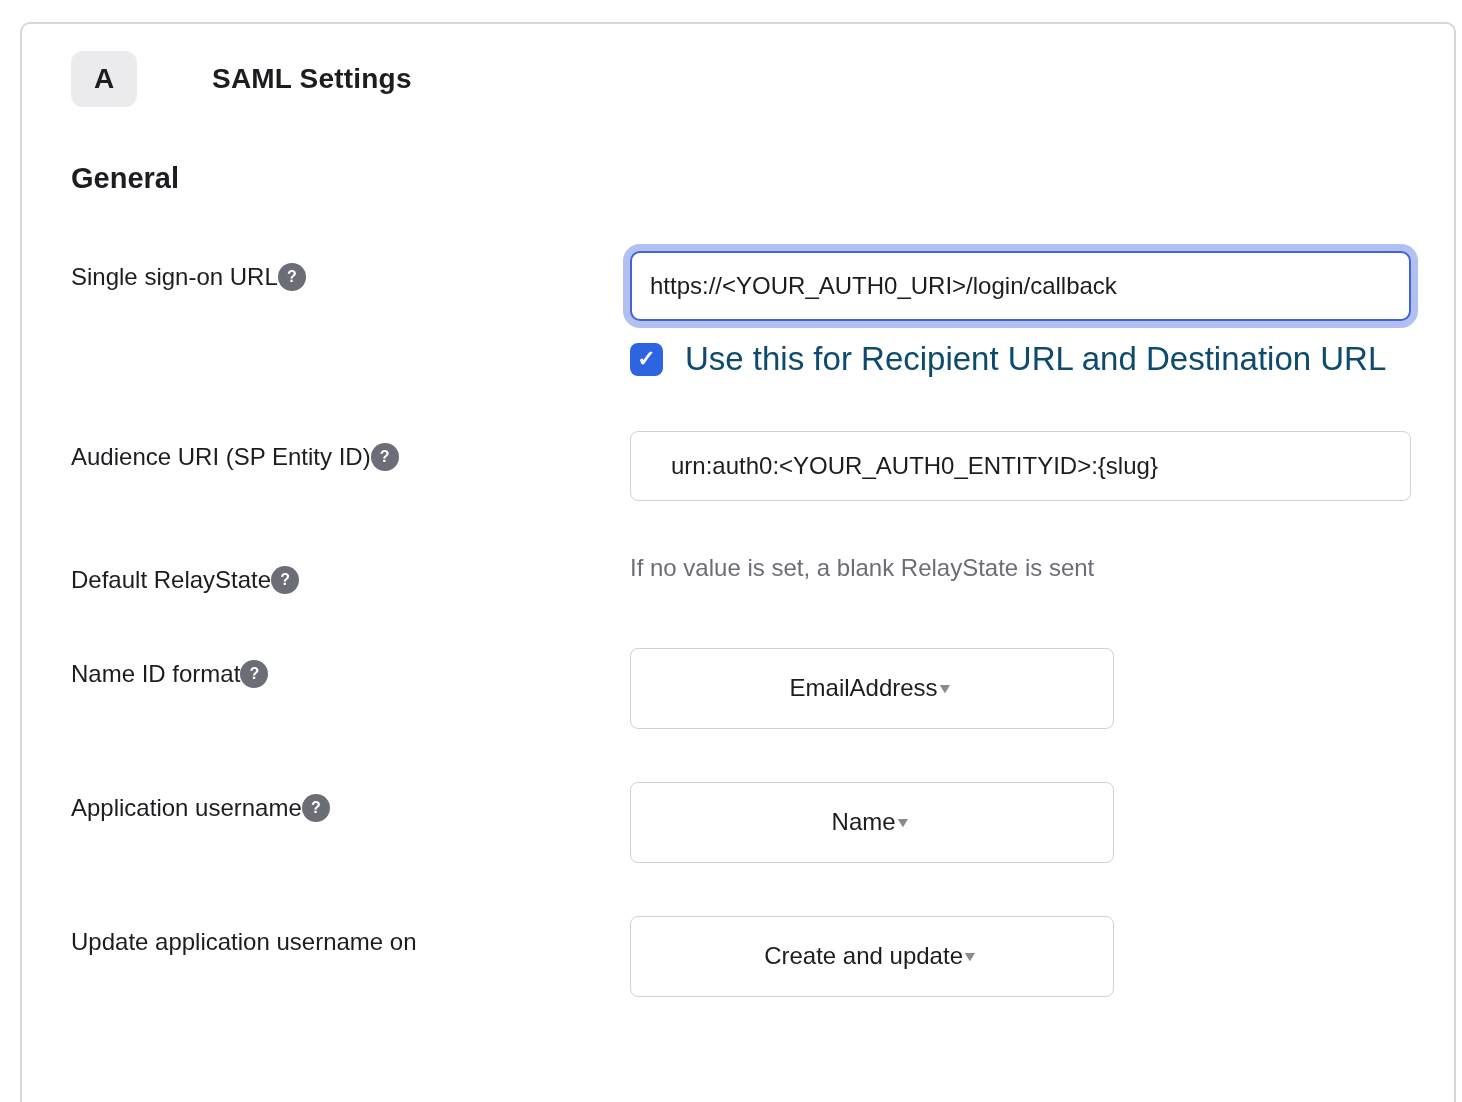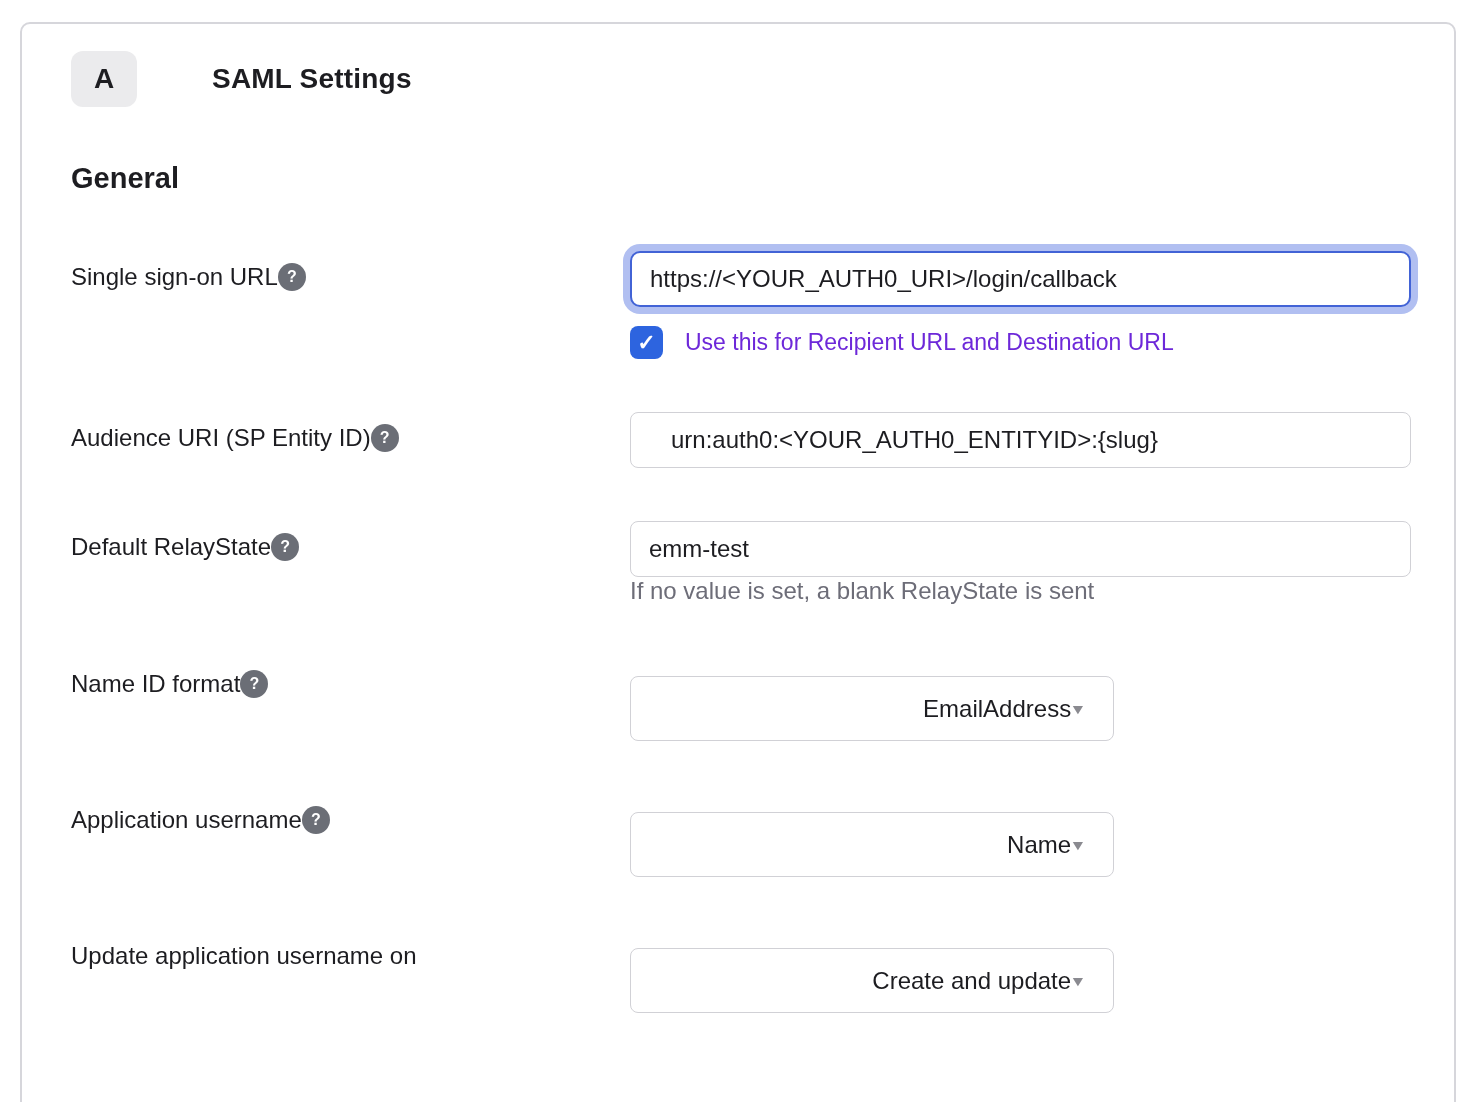--- a/index.html
+++ b/index.html
@@ -69,21 +69,21 @@
     background: #6b6e76;
     color: #ffffff;
     font-size: 16px;
     font-weight: bold;
     display: flex; align-items: center; justify-content: center;
     flex: 0 0 auto;
     cursor: pointer;
   }
   .text-input {
     width: 781px;
-    height: 56px;
+    height: 70px;
     border: 1px solid #d1d1d6;
     border-radius: 8px;
     font-family: "Liberation Sans", sans-serif;
     font-size: 24px;
     color: #1d1d21;
     padding: 0 18px;
     background: #ffffff;
     outline: none;
   }
   .text-input.focused {
@@ -102,38 +102,37 @@
     width: 33px; height: 33px;
     background: #2d64df;
     border-radius: 8px;
     display: flex; align-items: center; justify-content: center;
     color: #ffffff;
     font-size: 22px;
     font-weight: bold;
     cursor: pointer;
     flex: 0 0 auto;
   }
-  .checkbox-label { font-size: 23px; color: #6d28d9; }
+  .checkbox-label { font-size: 33px; color: #0c4a6e; }
   .helper-text {
     margin-top: 0;
     font-size: 24px;
     color: #6d6d78;
   }
   .select-box {
     width: 484px;
-    height: 65px;
+    height: 81px;
     border: 1px solid #d1d1d6;
     border-radius: 8px;
     background: #ffffff;
     display: flex;
     align-items: center;
-    justify-content: flex-end;
+    justify-content: center;
     padding: 0 28px 0 25px;
     cursor: pointer;
-    margin-top: 18px;
   }
   .select-value { font-size: 24px; color: #1d1d21; }
   .select-arrow { font-size: 14px; color: #8a8a90; transform: scaleX(1.25); }
 </style>
 </head>
 <body>
 
 <div class="card">
 
   <div class="card-header">
@@ -168,21 +167,20 @@
       <input class="text-input indent-lg" type="text" value="urn:auth0:&lt;YOUR_AUTH0_ENTITYID&gt;:{slug}" style="">
     </div>
   </div>
 
   <div class="form-row">
     <div class="label-cell">
       <span class="field-label">Default RelayState</span>
       <span class="help-icon">?</span>
     </div>
     <div>
-      <input class="text-input" type="text" value="emm-test" style="">
       <div class="helper-text">If no value is set, a blank RelayState is sent</div>
     </div>
   </div>
 
   <div class="form-row">
     <div class="label-cell">
       <span class="field-label">Name ID format</span>
       <span class="help-icon">?</span>
     </div>
     <div>

